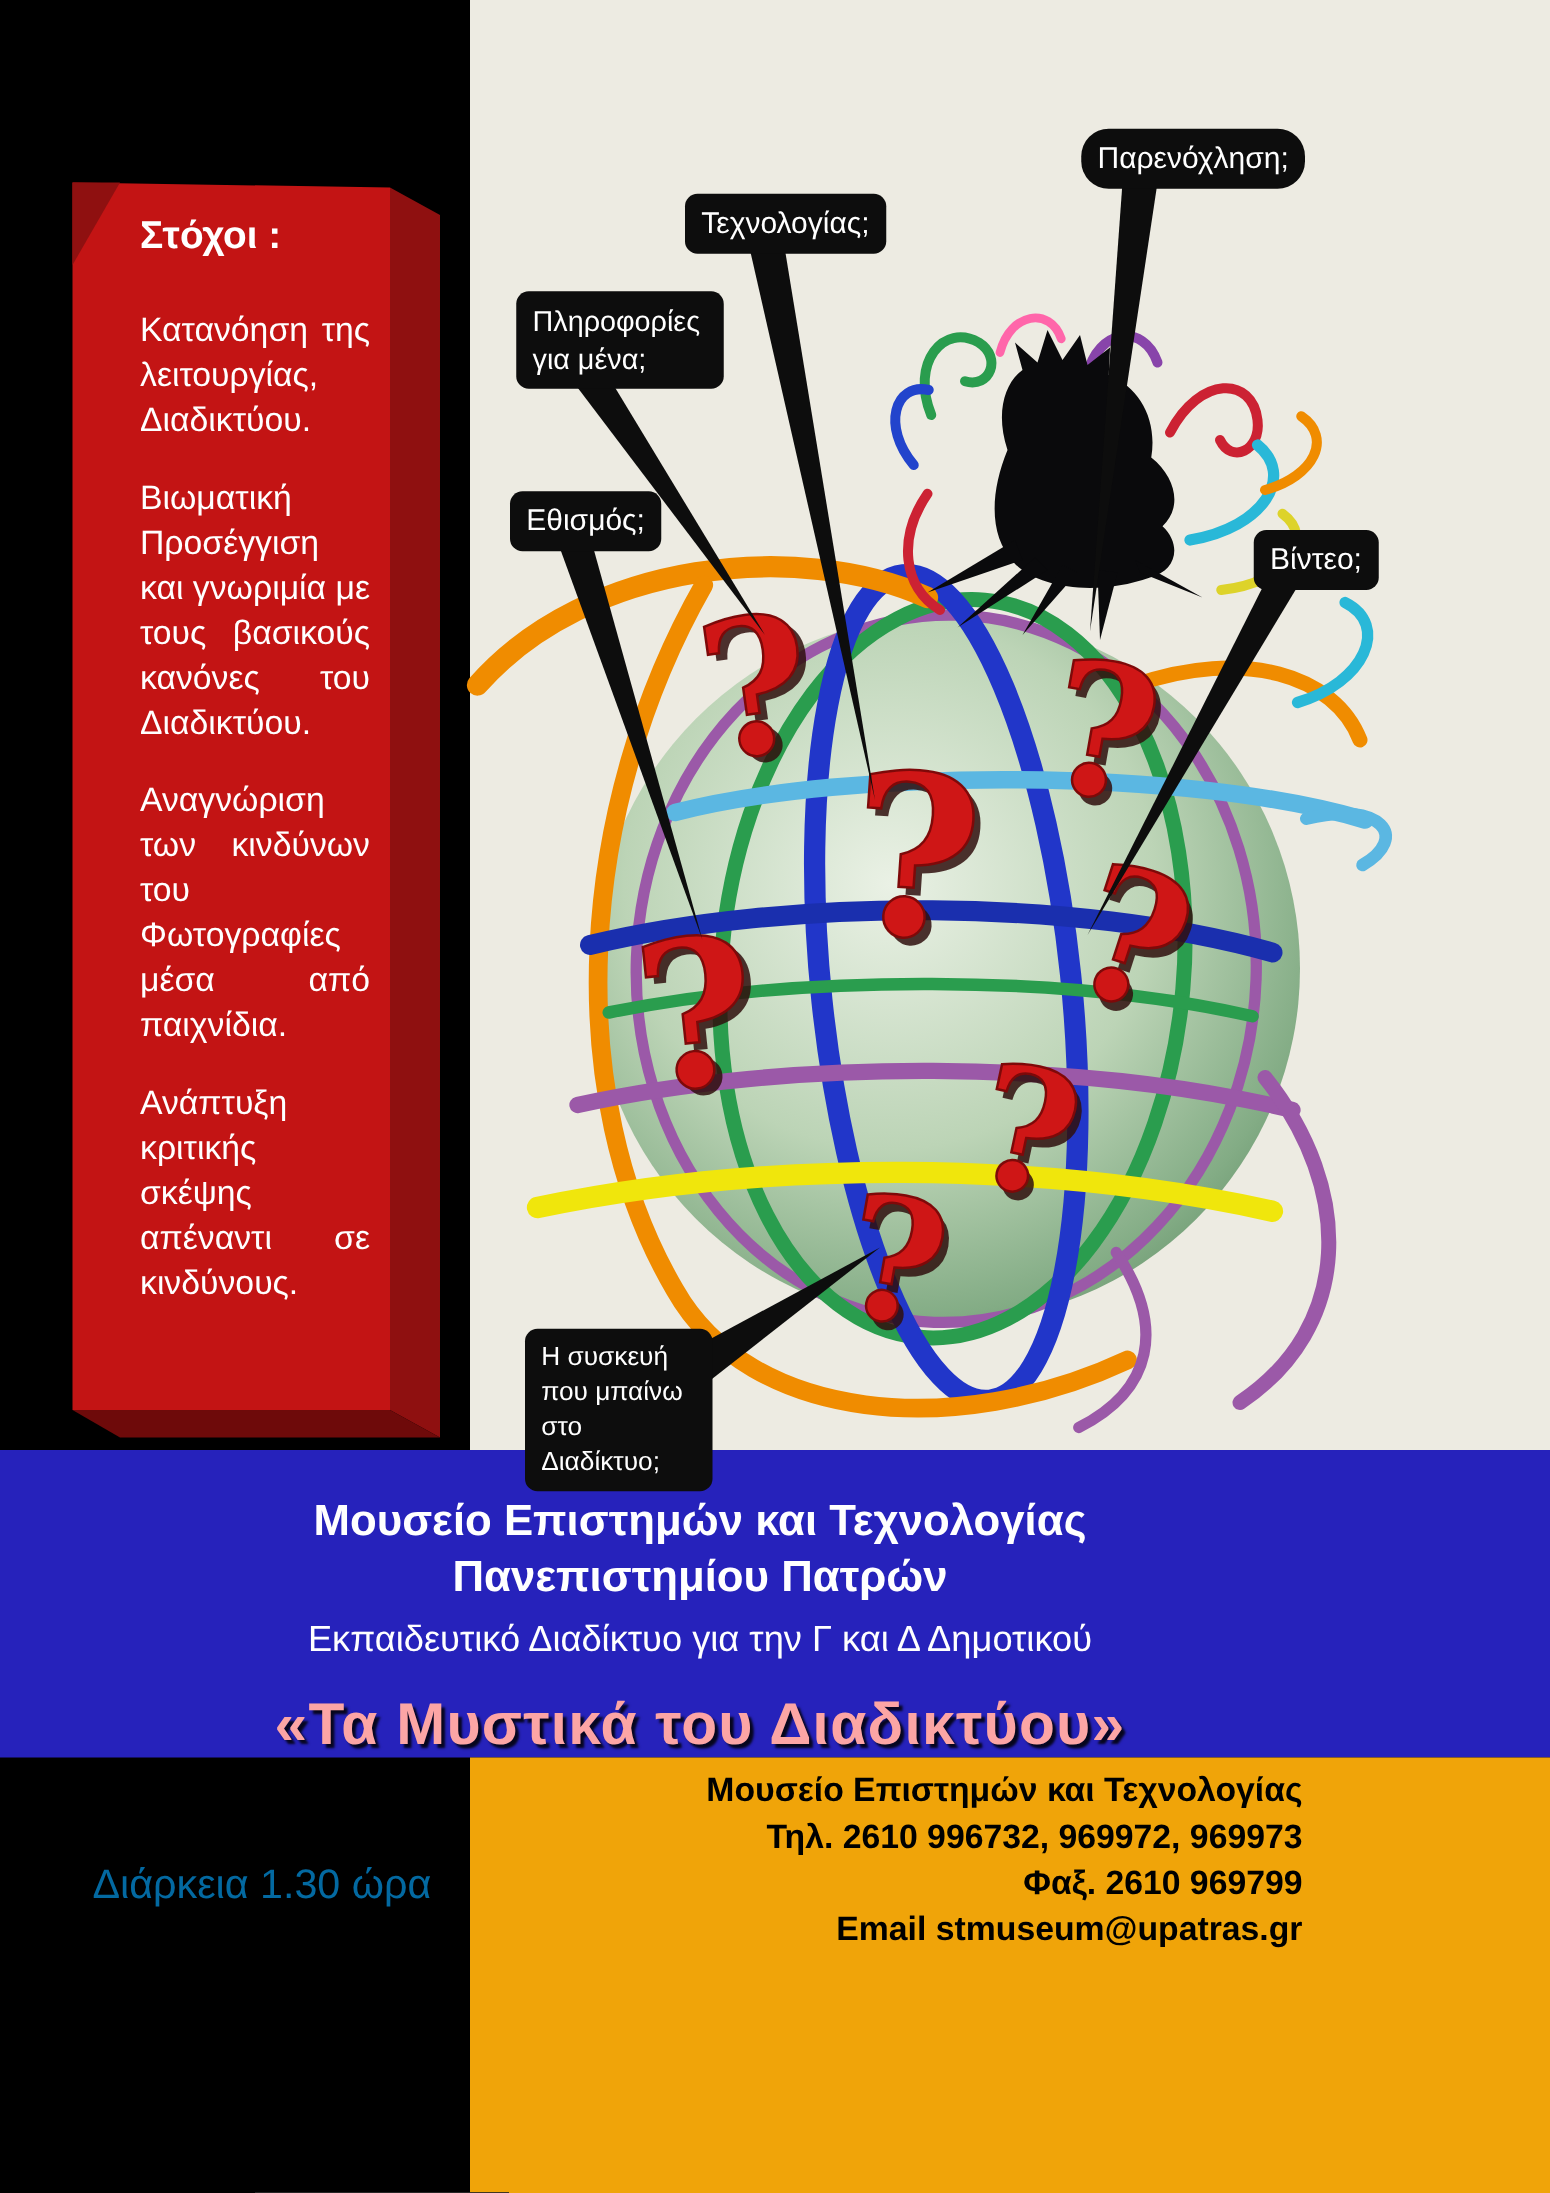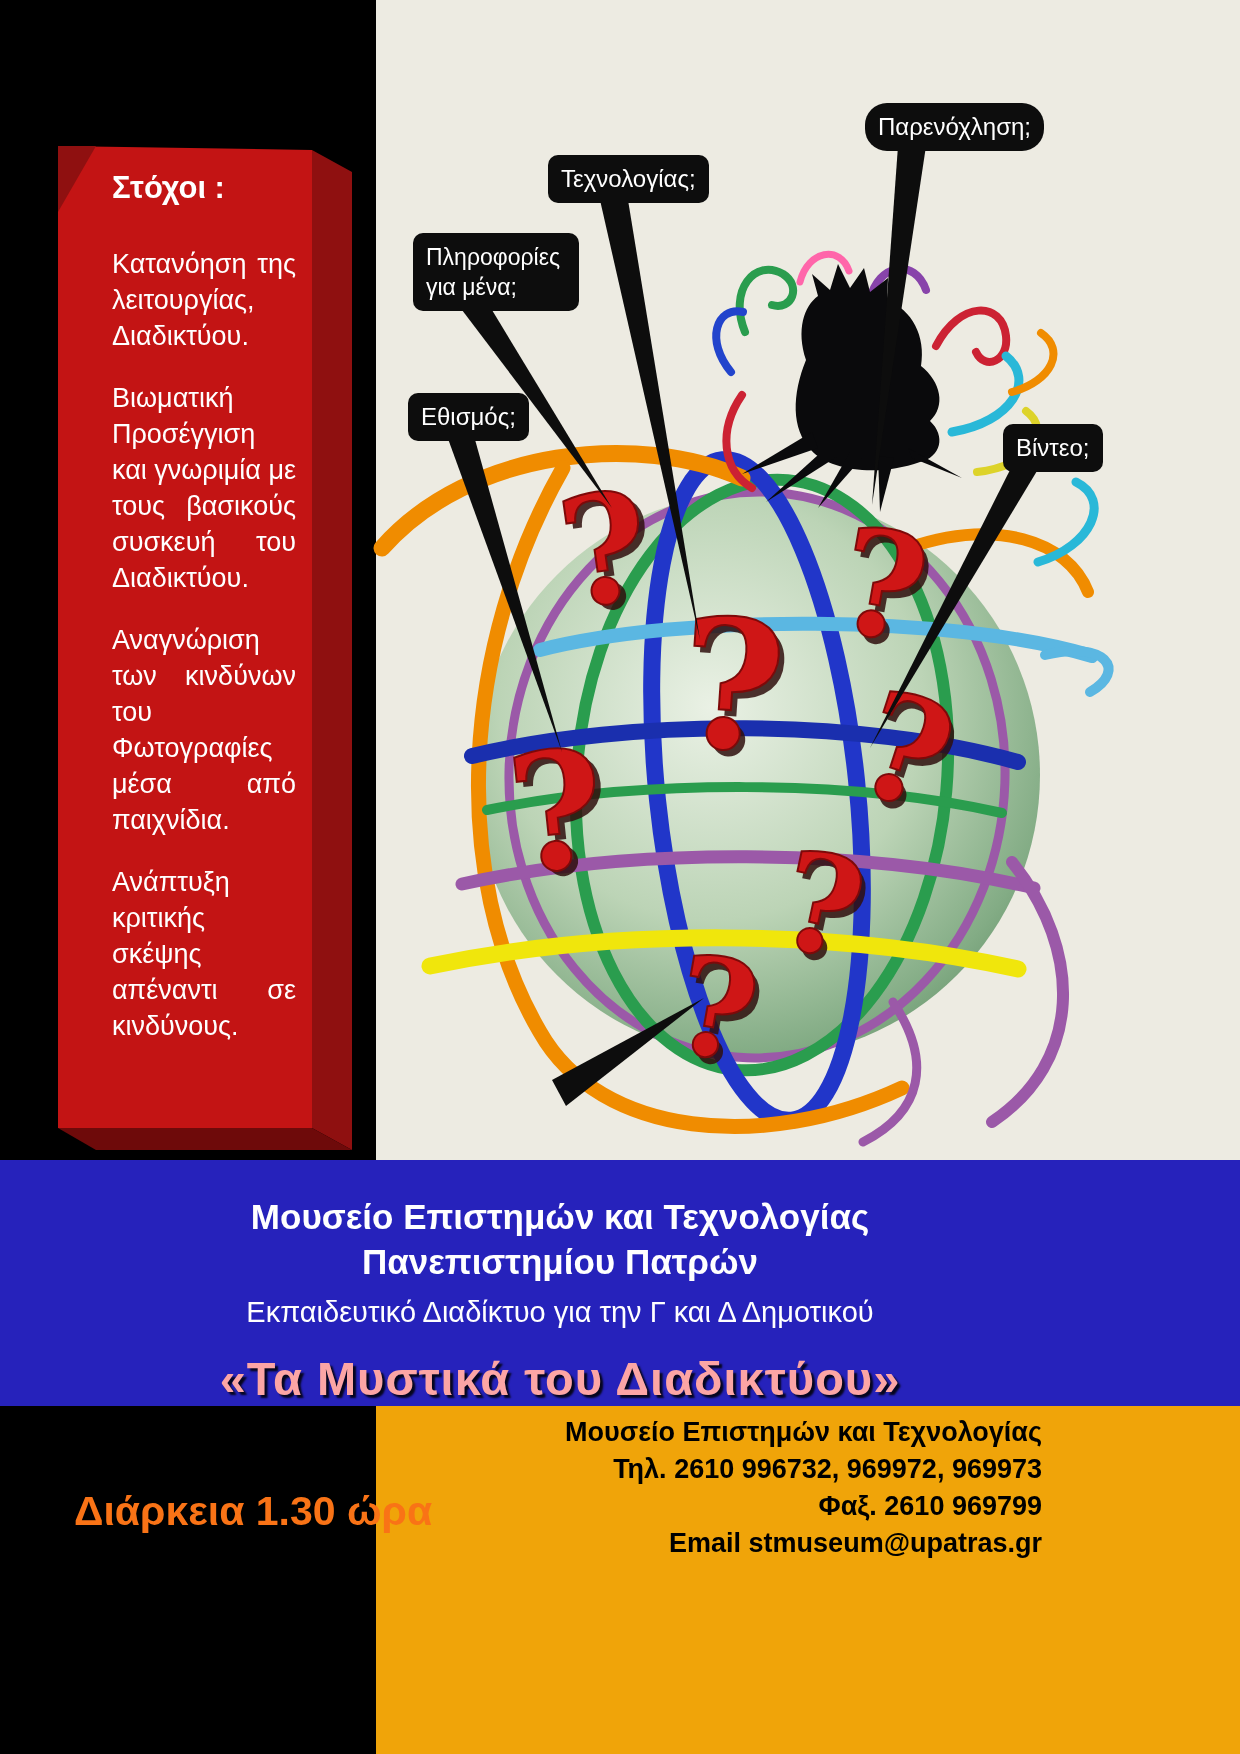--- a/index.html
+++ b/index.html
@@ -36,21 +36,21 @@
   }
   .banner .l1,.banner .l2{font-size:35px;font-weight:bold;line-height:45px;}
   .banner .l3{font-size:29px;margin-top:12px;}
   .banner .title{
     font-size:47px;font-weight:bold;color:#fca5a5;margin-top:22px;
     text-shadow:3px 3px 2px rgba(0,0,0,0.85);letter-spacing:1px;
   }
 
   
   .duration{
-    position:absolute;left:74px;top:1488px;color:#f97316;font-weight:bold;font-size:41px;
+    position:absolute;left:74px;top:1488px;color:#0369a1;font-weight:normal;font-size:33px;
   }
   .contact{
     position:absolute;left:376px;top:1414px;width:864px;box-sizing:border-box;
     padding-right:198px;text-align:right;color:#000000;font-weight:bold;
     font-size:27px;line-height:37px;
   }
 
   
   .qm text{font-family:"DejaVu Serif","Liberation Serif",serif;font-weight:bold;text-anchor:middle;}
   .qs{fill:#30100e;opacity:0.85;}
@@ -154,30 +154,31 @@
       <polygon points="462,310 492,310 612,508"></polygon>
       <polygon points="447,436 474,436 562,752"></polygon>
       <polygon points="1012,466 1040,466 870,748"></polygon>
       <polygon points="552,1080 566,1106 704,998"></polygon>
     </g>
   </svg>
 
   <div class="goals">
     <div class="heading">Στόχοι :</div>
     <p class="para">Κατανόηση της λειτουργίας, Διαδικτύου.</p>
-    <p class="para">Βιωματική Προσέγγιση και γνωριμία με τους βασικούς συσκευή του Διαδικτύου.</p>
+    <p class="para">Βιωματική Προσέγγιση και γνωριμία με τους βασικούς κανόνες του Διαδικτύου.</p>
     <p class="para">Αναγνώριση των  κινδύνων του Φωτογραφίες μέσα από παιχνίδια.</p>
     <p class="para">Ανάπτυξη κριτικής σκέψης απέναντι σε κινδύνους.</p>
   </div>
 
   <div class="callout nowrap" style="left:865px;top:103px;border-radius:22px;">Παρενόχληση;</div>
   <div class="callout nowrap" style="left:548px;top:155px;">Τεχνολογίας;</div>
   <div class="callout" style="left:413px;top:233px;width:140px;font-size:23px;">Πληροφορίες για μένα;</div>
   <div class="callout nowrap" style="left:408px;top:393px;">Εθισμός;</div>
   <div class="callout nowrap" style="left:1003px;top:424px;">Βίντεο;</div>
+  <div class="callout" style="left:420px;top:1063px;width:124px;font-size:21px;line-height:28px;">Η συσκευή που μπαίνω  στο Διαδίκτυο;</div>
 
   <div class="banner">
     <div class="l1">Μουσείο  Επιστημών και Τεχνολογίας</div>
     <div class="l2">Πανεπιστημίου Πατρών</div>
     <div class="l3">Εκπαιδευτικό Διαδίκτυο για την Γ και Δ Δημοτικού</div>
     <div class="title">«Τα Μυστικά του Διαδικτύου»</div>
   </div>
 
   <div class="duration">Διάρκεια  1.30 ώρα</div>
   <div class="contact">

